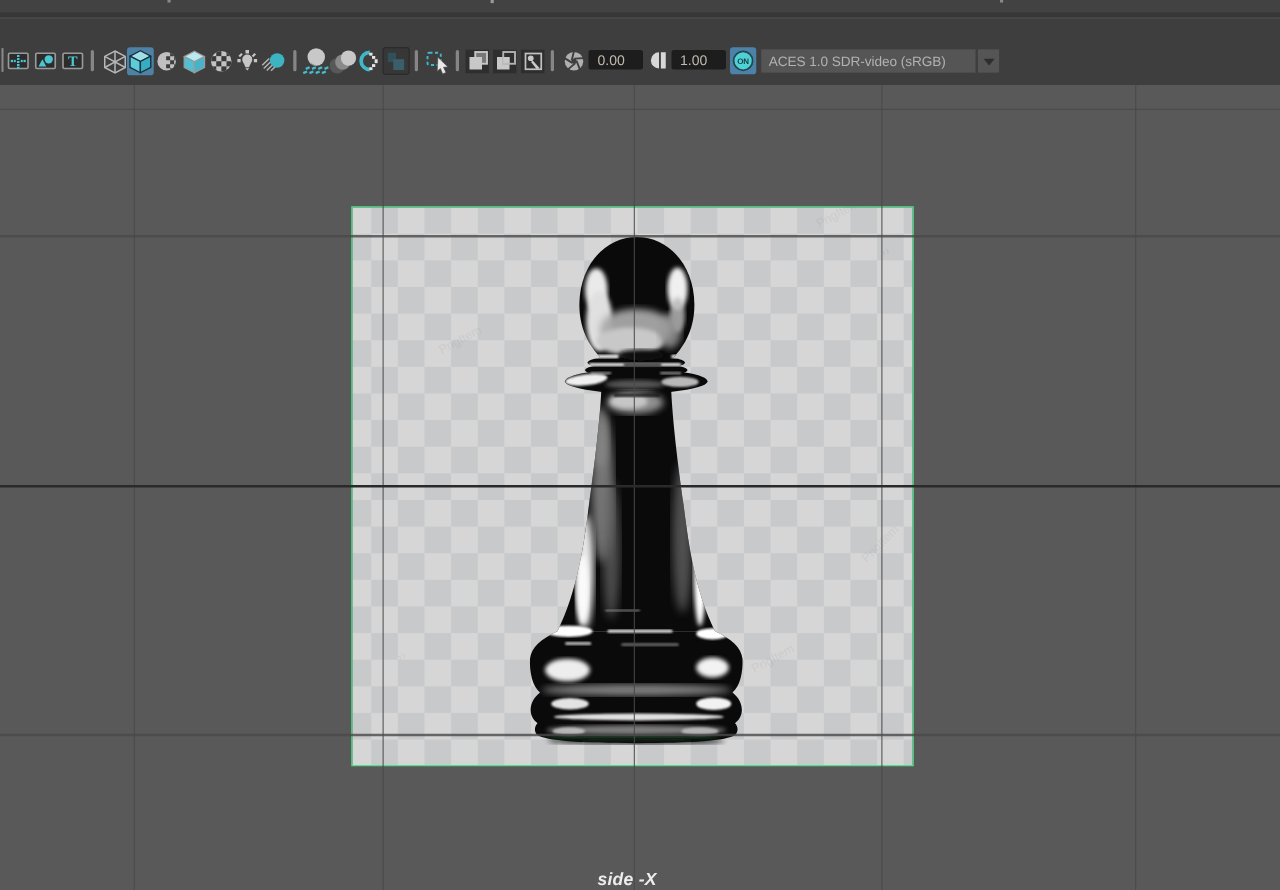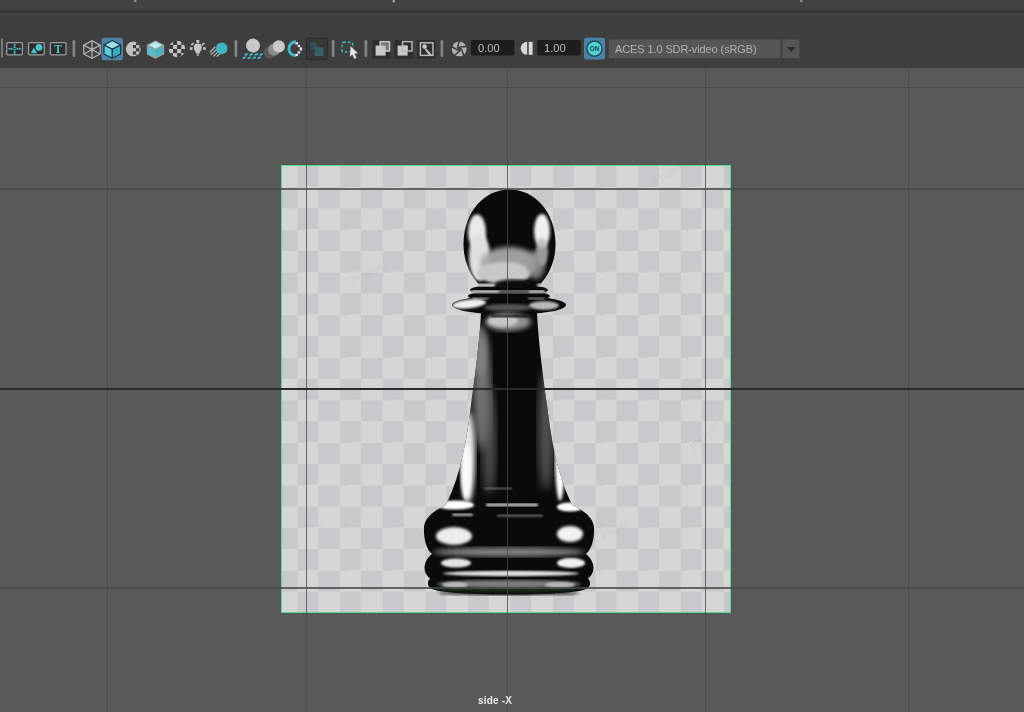--- a/index.html
+++ b/index.html
@@ -10,21 +10,21 @@
   #menuline2{left:0;top:13.5px;width:1024px;height:1.5px;background:#525252;}
   #toolbar{left:0;top:15px;width:1024px;height:53px;background:#3e3e3e;}
   #viewport{left:0;top:68px;width:1024px;height:644px;background:#595959;}
   .gv{width:1.4px;top:68px;height:644px;background:rgba(73,73,73,0.8);z-index:5;}
   .gh{height:1.4px;left:0;width:1024px;background:rgba(73,73,73,0.8);z-index:5;}
   #plane{left:281px;top:165px;width:450px;height:448px;box-sizing:border-box;
     border:1px solid #4ee18a;
     background-image:conic-gradient(#c8c9ca 0 25%, #d6d6d7 0 50%, #c8c9ca 0 75%, #d6d6d7 0);
     background-size:42.6px 42.6px;background-position:-6.3px -0.3px;z-index:2;}
   .wm{color:rgba(95,95,95,0.09);font-size:10px;transform:rotate(-28deg);z-index:3;}
-  #sidelabel{left:478px;top:695px;width:80px;color:#ededed;font-size:10px;font-weight:bold;z-index:6;letter-spacing:0.2px;}
+  #sidelabel{left:478px;top:695px;width:80px;color:#ededed;font-size:14px;font-weight:bold;z-index:6;letter-spacing:0.2px;font-style:italic;}
 </style>
 </head>
 <body>
 <div id="app">
   <div id="viewport" class="abs"></div>
   <div id="menustrip" class="abs"></div>
   <div id="menuline1" class="abs"></div>
   <div id="menuline2" class="abs"></div>
   <div id="toolbar" class="abs"></div>
 

